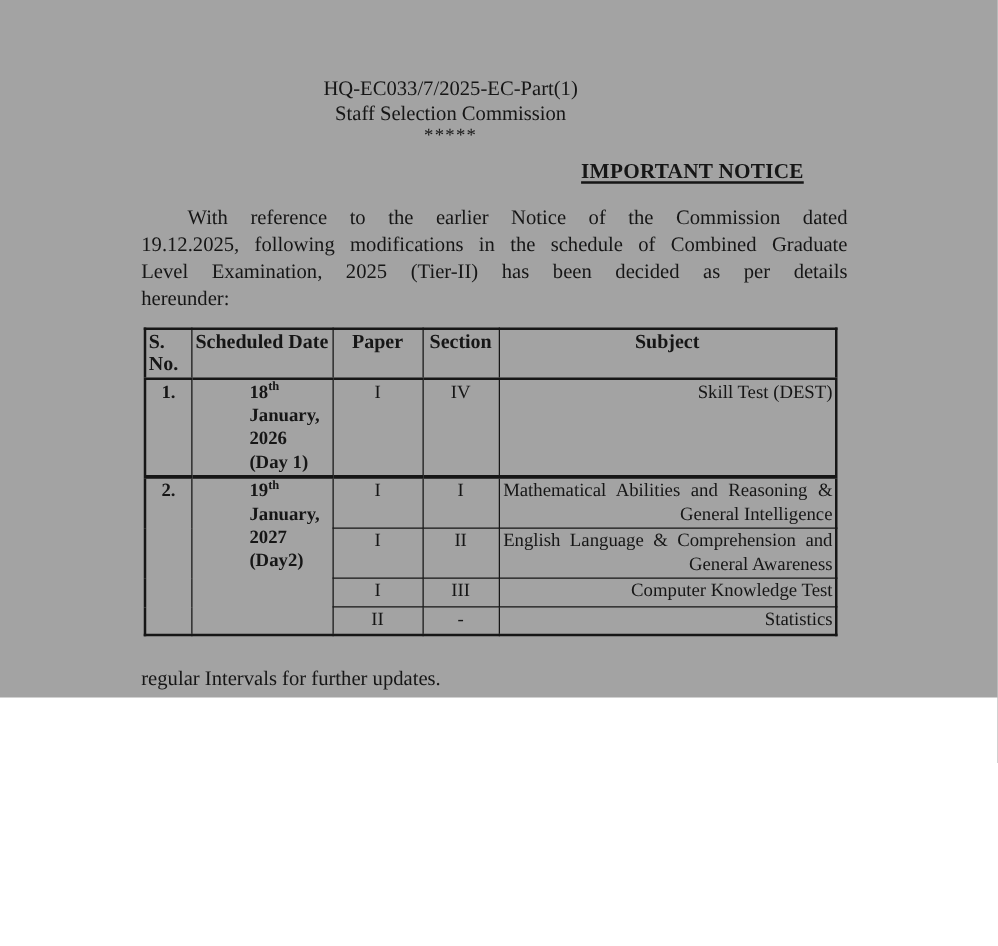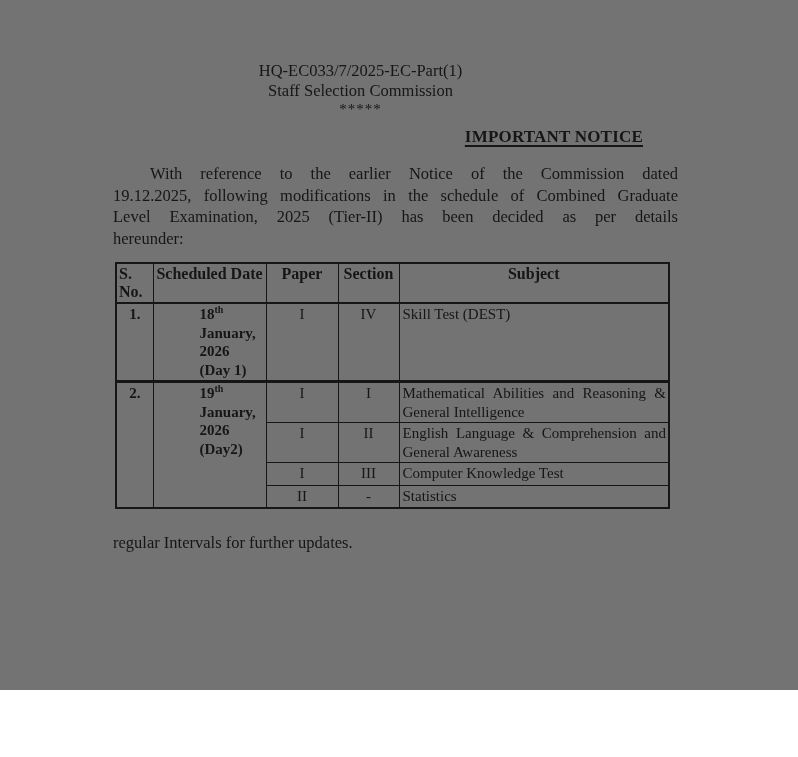--- a/index.html
+++ b/index.html
@@ -1,20 +1,20 @@
 <!DOCTYPE html>
 <html><head>
 <meta charset="utf-8">
 <style>
   html,body{margin:0;padding:0;}
   body{
     width:798px;height:757px;background:#ffffff;color:#161616;
     font-family:"Liberation Serif", serif;
   }
-  .page{position:relative;width:798px;height:690px;background:#737373;overflow:hidden;}
+  .page{position:relative;width:798px;height:558px;background:#a3a3a3;overflow:hidden;}
   .content{position:absolute;left:113px;top:0;width:565px;}
 
   
   .head{padding-top:61px;text-align:center;position:relative;left:-35px;
         font-size:16.5px;line-height:20px;}
   .stars{font-size:15px;line-height:14px;letter-spacing:1px;margin-top:1px;}
   .title{margin-top:10px;font-size:17px;line-height:21px;font-weight:bold;
          text-decoration:underline;text-decoration-thickness:2px;text-underline-offset:3px;
          letter-spacing:0.2px;text-align:right;}
 
@@ -35,21 +35,21 @@
     overflow:hidden;}
   thead th{font-size:16px;line-height:18px;font-weight:bold;
     border-bottom:2px solid #161616;text-align:center;}
   th.h-sno{white-space:pre-line;text-align:left;padding-left:2px;}
   td.sno{text-align:center;font-weight:bold;}
   td.datecell{font-weight:bold;padding-left:2px;}
   td.cc{text-align:center;}
   td.subj{padding-left:3px;}
   .dline{display:block;margin-left:44px;}
   .jst{text-align:justify;text-align-last:justify;}
-  .sl{display:block;}
+  .sl{display:block;text-align:right;}
   sup{font-size:10px;line-height:0;vertical-align:super;}
   tr.hr{height:37px;}
   tr.r1{height:48px;}
   tr.r2{height:38px;}
   tr.r2 td{border-top:3px solid #161616;}
   tr.r3{height:35px;}
   tr.r4{height:23px;}
   tr.r5{height:21px;}
 
   
@@ -104,21 +104,21 @@
           <td class="cc">I</td>
           <td class="cc">IV</td>
           <td class="subj">
             <span class="sl">Skill Test (DEST)</span>
           </td>
         </tr>
         <tr class="r2">
           <td class="sno" rowspan="4">2.</td>
           <td class="datecell" rowspan="4">
             <span class="dline jst"><span>19</span><sup>th</sup><span> January,</span></span>
-            <span class="dline">2026 (Day2)</span>
+            <span class="dline">2027 (Day2)</span>
           </td>
           <td class="cc">I</td>
           <td class="cc">I</td>
           <td class="subj">
             <span class="sl jst">Mathematical Abilities  and Reasoning &amp;</span>
             <span class="sl">General Intelligence</span>
           </td>
         </tr>
         <tr class="r3">
           <td class="cc">I</td>

